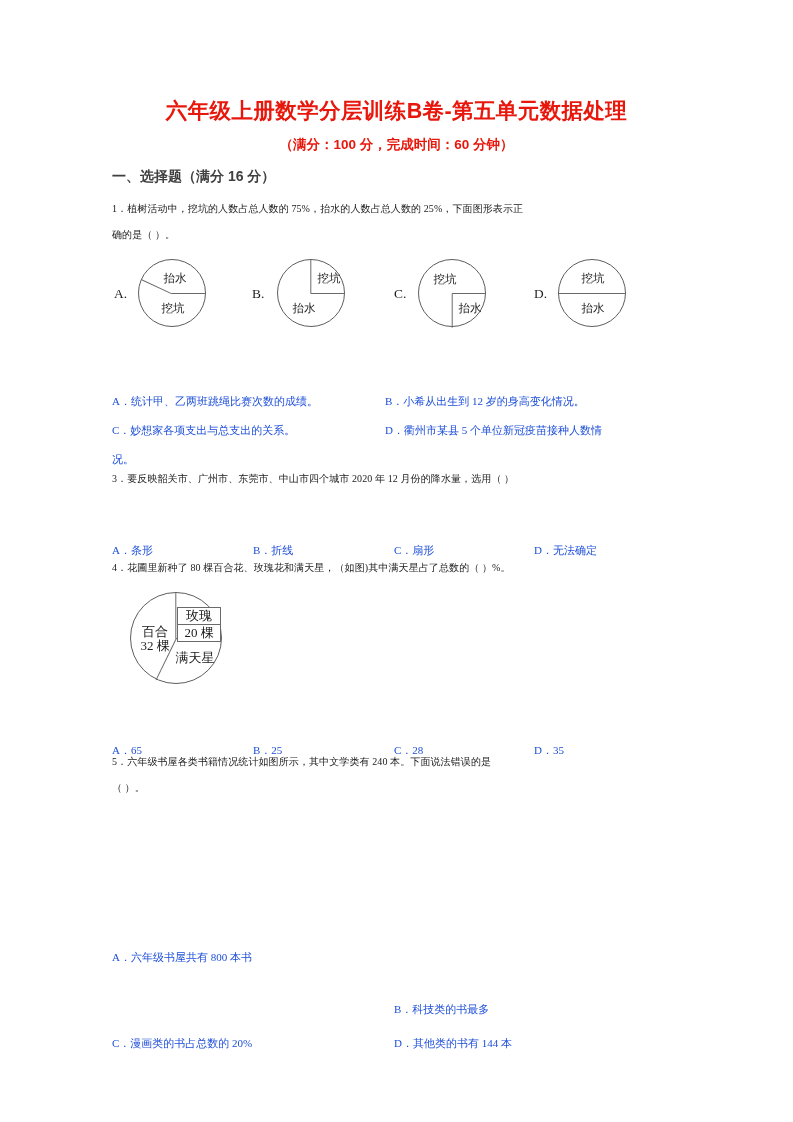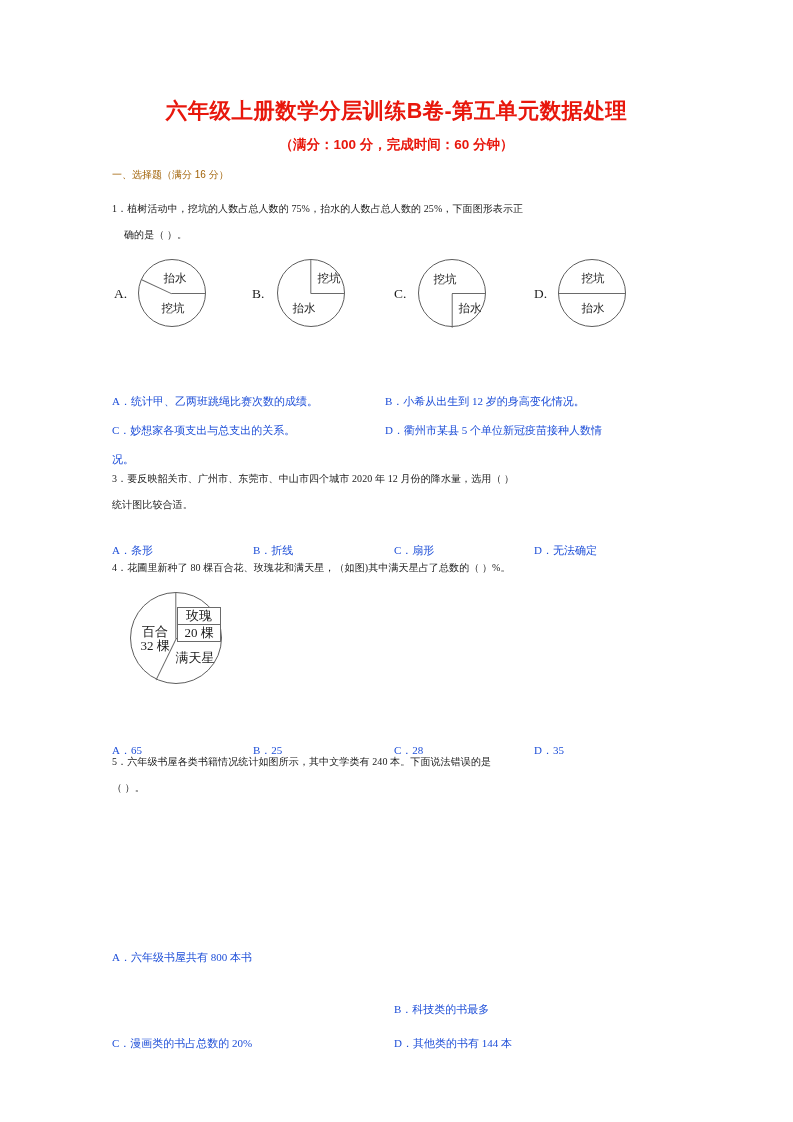--- a/index.html
+++ b/index.html
@@ -40,24 +40,24 @@
     text-align: center;
     color: #e8170c;
     font-size: 13.5px;
     font-weight: bold;
     font-family: "Liberation Sans", "DejaVu Sans", sans-serif;
   }
   .section-head {
     position: absolute;
     left: 112px;
     top: 168px;
-    font-size: 10px;
-    font-weight: normal;
+    font-size: 14px;
+    font-weight: bold;
     font-family: "Liberation Sans", "DejaVu Sans", sans-serif;
-    color: #a16207;
+    color: #404040;
   }
   .qtext {
     position: absolute;
     font-size: 10px;
     line-height: 26px;
     color: #1b1b1b;
     letter-spacing: 0.1px;
   }
   .opt-col {
     position: absolute;
@@ -107,21 +107,21 @@
 <body>
 
 <div class="page">
 
   <div class="doc-title">六年级上册数学分层训练B卷-第五单元数据处理</div>
   <div class="doc-subtitle">（满分：100 分，完成时间：60 分钟）</div>
 
   <div class="section-head">一、选择题（满分 16 分）</div>
 
   <div class="qtext" style="left:112px; top:196px; width:575px;">1．植树活动中，挖坑的人数占总人数的 75%，抬水的人数占总人数的 25%，下面图形表示正</div>
-  <div class="qtext" style="left:112px; top:222px; width:575px;margin-left:12px;">确的是（        ）。</div>
+  <div class="qtext" style="left:112px; top:222px; width:575px;">确的是（        ）。</div>
 
   <div class="q1-label" style="left:114px; top:286px;">A.</div>
   <div class="pie" style="left:138px; top:259px; width:68px; height:68px;">
 
     <div class="sep" style="left:33px; top:33px; width:34px; transform: rotate(0deg);"></div>
     <div class="sep" style="left:33px; top:33px; width:34px; transform: rotate(205deg);"></div>
     <div class="pie-lab" style="left:16px; top:12px; width:40px;">抬水</div>
     <div class="pie-lab" style="left:14px; top:42px; width:40px;">挖坑</div>
   </div>
 
@@ -148,21 +148,20 @@
     <div class="pie-lab" style="left:14px; top:42px; width:40px;">抬水</div>
   </div>
 
   <div class="opt-col" style="left:112px; top:370px;">A．统计甲、乙两班跳绳比赛次数的成绩。</div>
   <div class="opt-col" style="left:385px; top:370px;">B．小希从出生到 12 岁的身高变化情况。</div>
   <div class="opt-col" style="left:112px; top:399px;">C．妙想家各项支出与总支出的关系。</div>
   <div class="opt-col" style="left:385px; top:399px;">D．衢州市某县 5 个单位新冠疫苗接种人数情</div>
   <div class="opt-col" style="left:112px; top:428px;">况。</div>
 
   <div class="qtext" style="left:112px; top:466px; width:580px;">3．要反映韶关市、广州市、东莞市、中山市四个城市 2020 年 12 月份的降水量，选用（        ）</div>
-  <div class="qtext" style="left:112px; top:492px; width:575px;">统计图比较合适。</div>
   <div class="opt-col" style="left:112px; top:519px;">A．条形</div>
   <div class="opt-col" style="left:253px; top:519px;">B．折线</div>
   <div class="opt-col" style="left:394px; top:519px;">C．扇形</div>
   <div class="opt-col" style="left:534px; top:519px;">D．无法确定</div>
 
   <div class="qtext" style="left:112px; top:555px; width:580px;">4．花圃里新种了 80 棵百合花、玫瑰花和满天星，（如图)其中满天星占了总数的（        ）%。</div>
 
   <div class="pie" style="left:130px; top:592px; width:92px; height:92px;">
 
     <div class="sep" style="left:45px; top:45px; width:46px; transform: rotate(-90deg);"></div>

